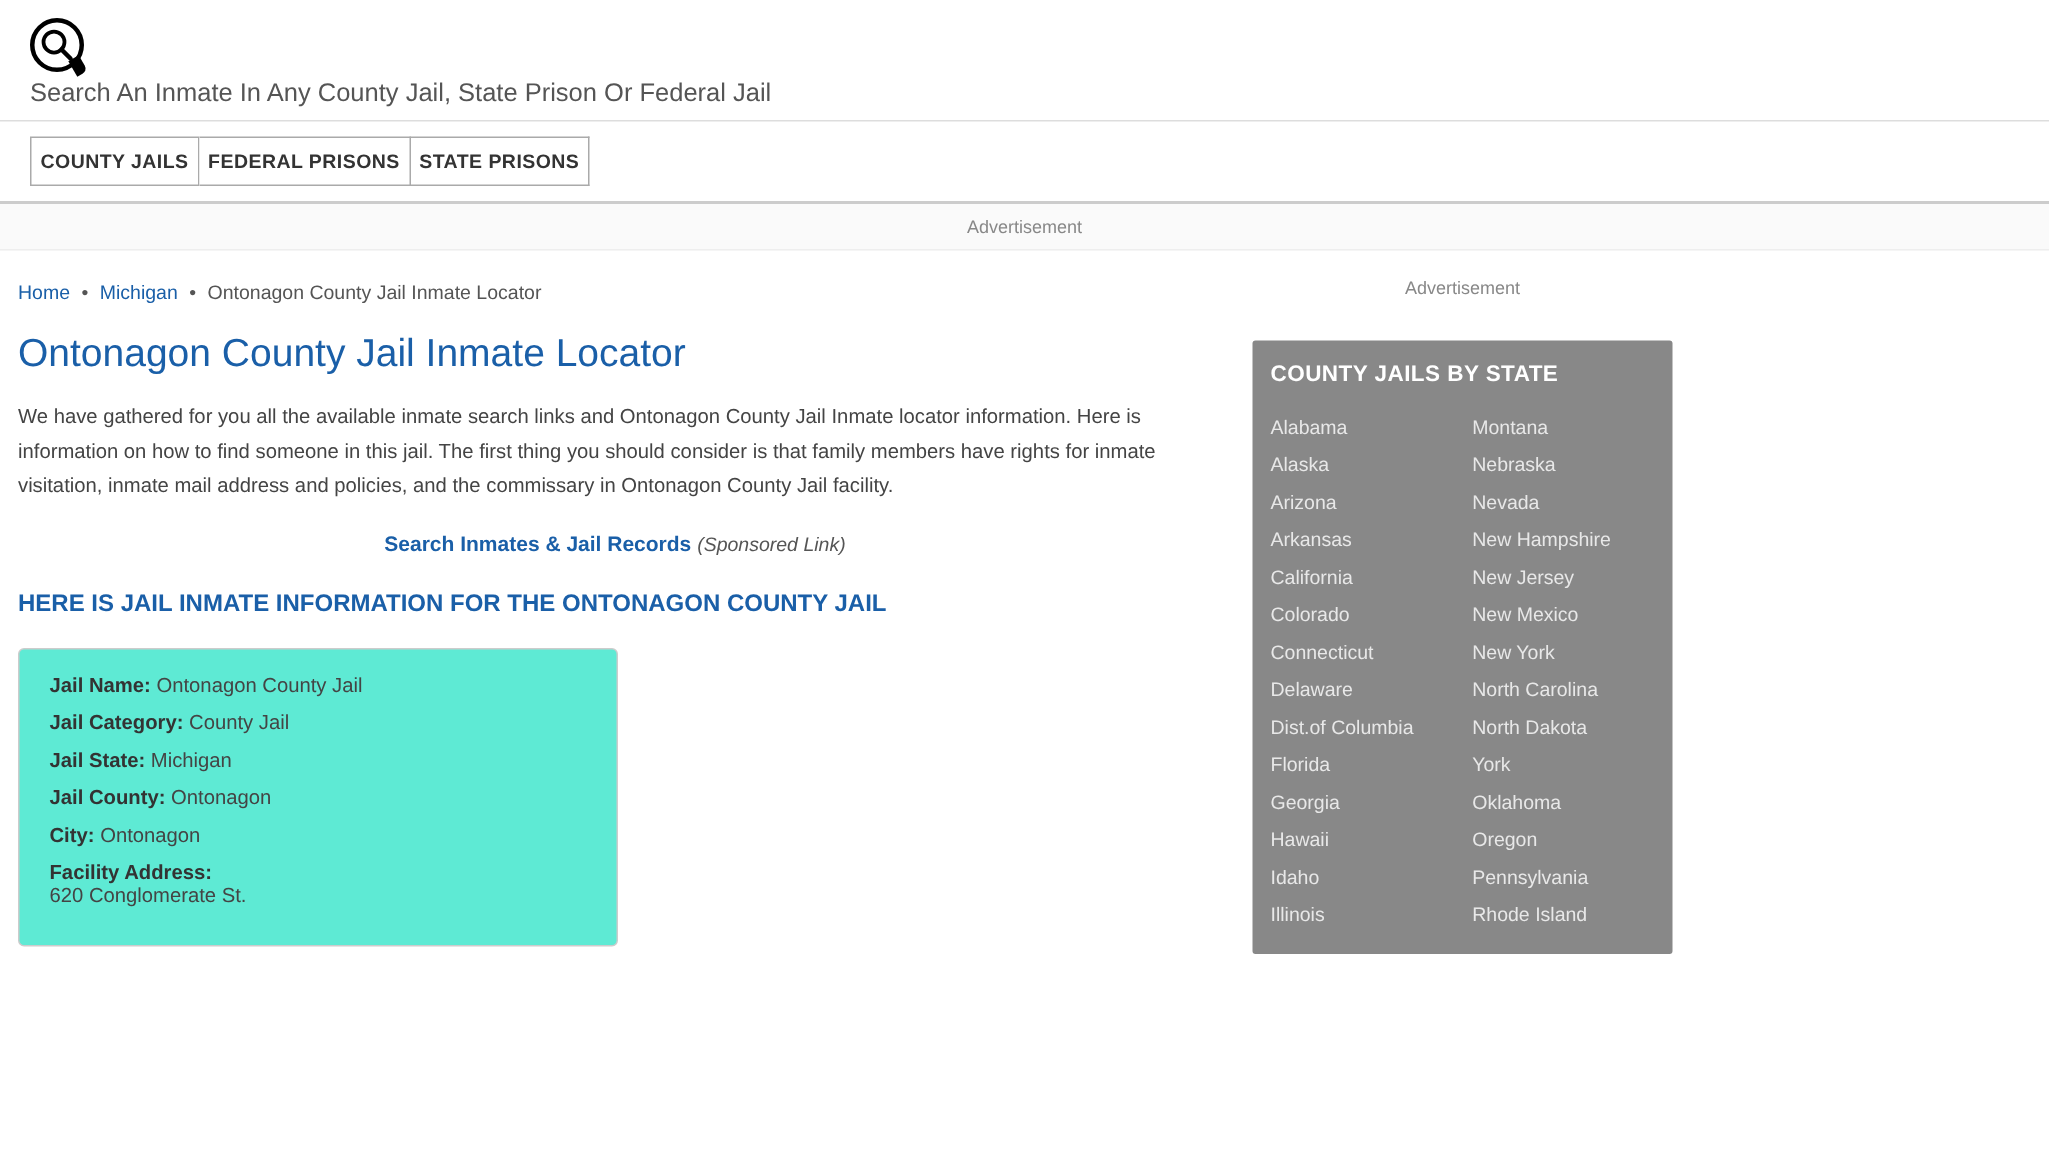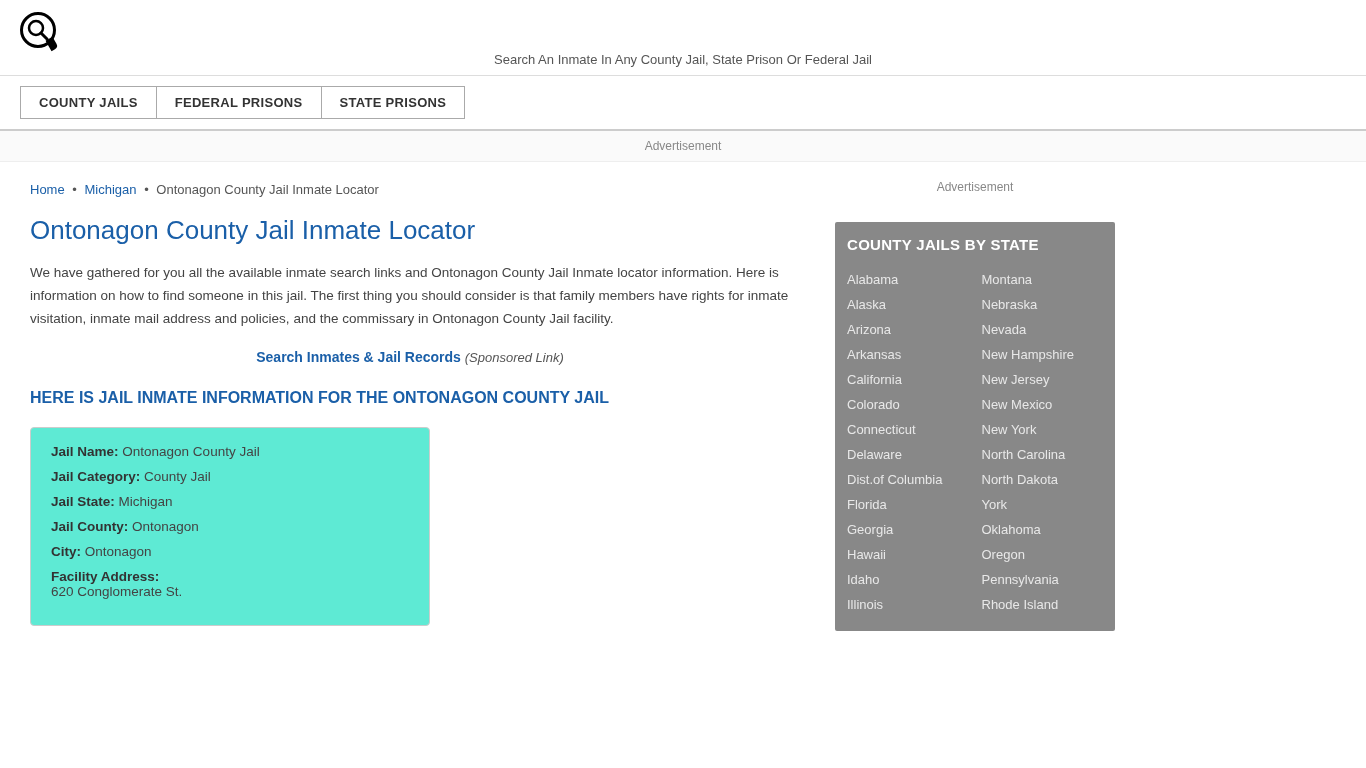--- a/index.html
+++ b/index.html
@@ -18,41 +18,41 @@
       content: '';
       position: absolute; bottom: -5px; right: -3px;
       width: 8px; height: 12px; background: #000;
       transform: rotate(-30deg); border-radius: 0 0 4px 0;
     }
     .logo-text {
       font-size: 28px; font-weight: bold; color: #000;
       font-family: 'Georgia', serif; letter-spacing: -0.5px;
     }
     .logo-text .inmate { font-style: italic; }
-    .tagline { font-size: 13px; color: #555; margin-top: 4px; text-align: center; }
+    .tagline { font-size: 17px; color: #555; margin-top: 4px; }
 
     
     .nav { padding: 10px 20px; border-bottom: 2px solid #ccc; }
     .nav-buttons { display: flex; gap: 0; }
     .nav-btn {
-      padding: 8px 18px; border: 1px solid #aaa; background: #fff;
+      padding: 8px 6px; border: 1px solid #aaa; background: #fff;
       font-size: 13px; font-weight: bold; color: #333; cursor: pointer;
       text-transform: uppercase; letter-spacing: 0.3px;
     }
     .nav-btn:not(:first-child) { border-left: none; }
 
     
     .ad-bar {
       text-align: center; padding: 8px; color: #888; font-size: 12px;
       border-bottom: 1px solid #eee; background: #fafafa;
     }
 
     
     .main-layout { display: flex; padding: 0; }
-    .content-area { flex: 1; padding: 20px 30px; max-width: 820px; }
+    .content-area { flex: 1; padding: 20px 12px; max-width: 820px; }
     .sidebar { width: 310px; min-width: 310px; padding: 10px 15px; }
 
     
     .breadcrumb { font-size: 13px; color: #555; margin-bottom: 18px; }
     .breadcrumb a { color: #1a5fa8; text-decoration: none; }
     .breadcrumb .sep { margin: 0 4px; color: #555; }
 
     
     .page-title { font-size: 26px; color: #1a5fa8; font-weight: normal; margin-bottom: 16px; }
 

